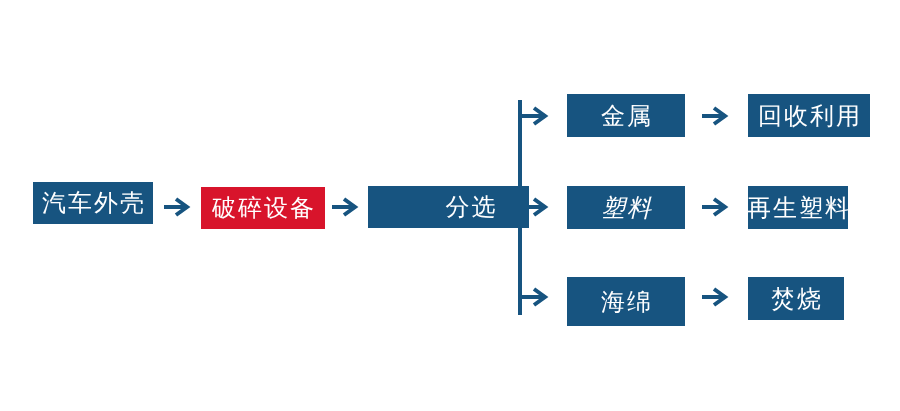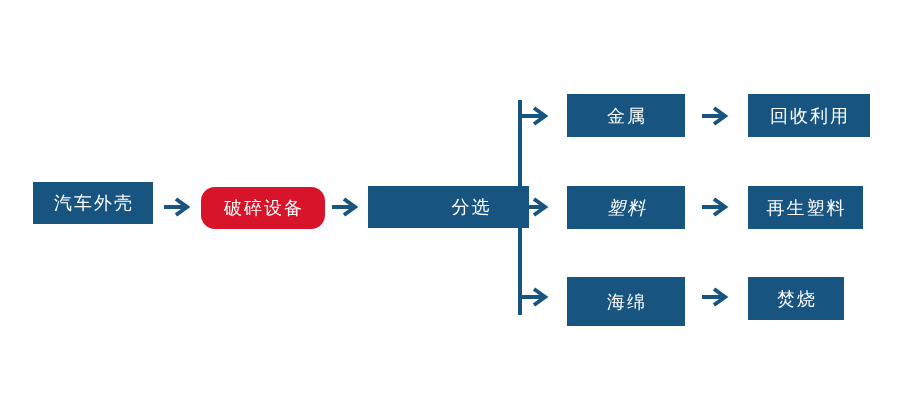--- a/index.html
+++ b/index.html
@@ -13,26 +13,26 @@
     width:900px;height:411px;
     background:#ffffff;
     font-family:"Liberation Sans",sans-serif;
     overflow:hidden;
   }
   .box{
     position:absolute;
     display:flex;align-items:center;justify-content:center;
     background:var(--blue);
     color:var(--white);
-    font-size:18px;
+    font-size:24px;
     letter-spacing:2px;
     text-indent:2px;
     white-space:nowrap;
   }
-  .box.red{background:var(--red);border-radius:14px;}
+  .box.red{background:var(--red);}
   .arrow{
     position:absolute;
     width:28px;height:24px;
     line-height:0;
   }
   .arrow svg{display:block;}
   .arrow path{
     stroke:var(--blue);
     stroke-width:4;
     fill:none;
@@ -88,21 +88,21 @@
     <svg width="28" height="24" viewBox="0 0 28 24">
         <path d="M1 12 H21 M13 4 L24 12 L13 20"></path>
       </svg>
   </span>
   <div class="box" style="left:567px;top:186px;width:118px;height:43px;font-style:italic;">塑料</div>
   <span class="arrow" style="left:701px;top:195px;">
     <svg width="28" height="24" viewBox="0 0 28 24">
         <path d="M1 12 H21 M13 4 L24 12 L13 20"></path>
       </svg>
   </span>
-  <div class="box" style="left:748px;top:186px;width:115px;height:43px;font-family:Liberation Mono, monospace;">再生塑料</div>
+  <div class="box" style="left:748px;top:186px;width:100px;height:43px;font-family:Liberation Mono, monospace;">再生塑料</div>
 
   <span class="arrow" style="left:521px;top:285px;">
     <svg width="28" height="24" viewBox="0 0 28 24">
         <path d="M1 12 H21 M13 4 L24 12 L13 20"></path>
       </svg>
   </span>
   <div class="box" style="left:567px;top:277px;width:118px;height:49px;text-align:right;">海绵</div>
   <span class="arrow" style="left:701px;top:285px;">
     <svg width="28" height="24" viewBox="0 0 28 24">
         <path d="M1 12 H21 M13 4 L24 12 L13 20"></path>

